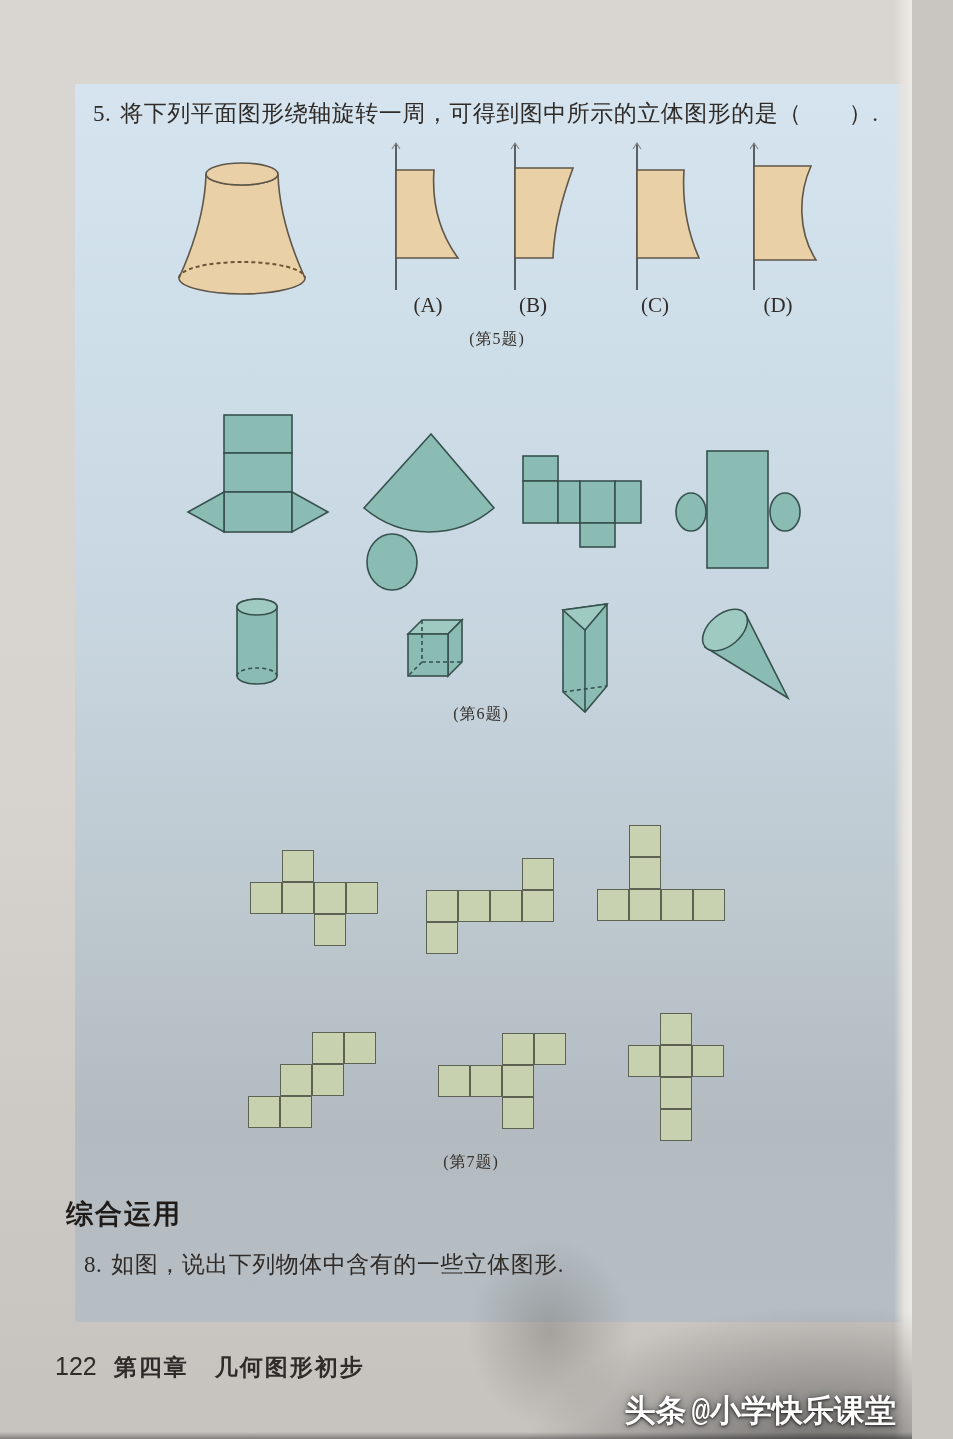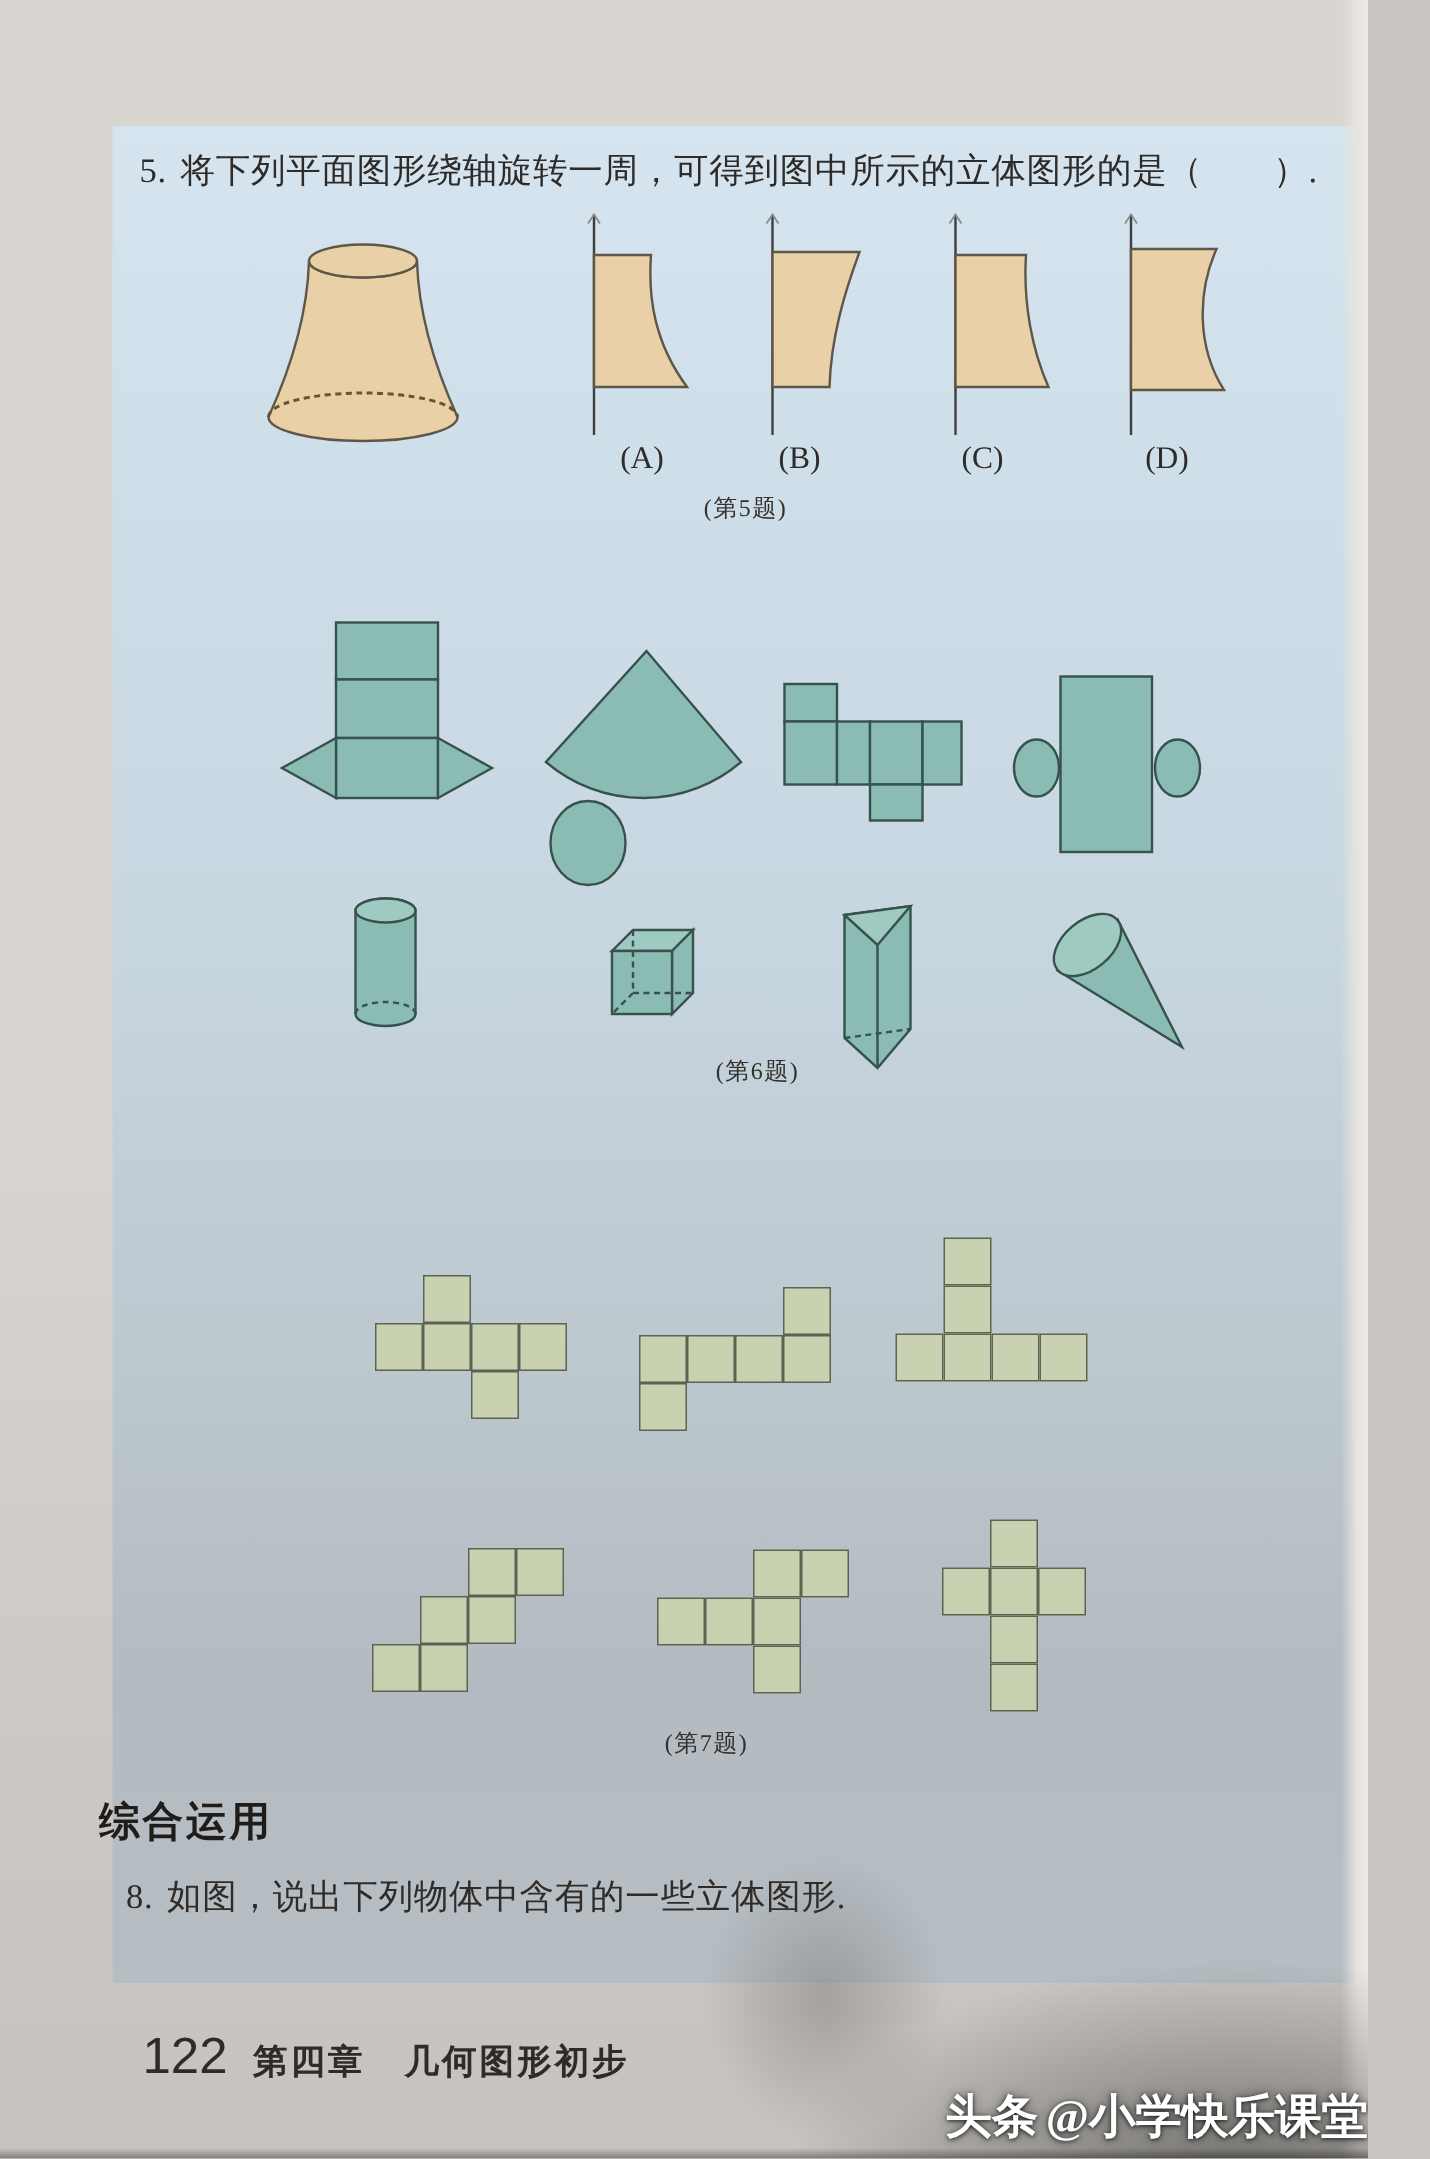--- a/index.html
+++ b/index.html
@@ -17,25 +17,25 @@
   .bottom-strip{position:absolute;left:0;bottom:0;width:100%;height:7px;pointer-events:none;
         background:linear-gradient(180deg,rgba(0,0,0,0),rgba(0,0,0,.35));}
   .qtext{position:absolute;font-size:23px;color:#2f2b28;letter-spacing:.5px;white-space:nowrap;}
   .qnum{margin-right:9px;}
   .fig{position:absolute;}
   .opt-label{position:absolute;width:60px;text-align:center;font-size:21px;color:#2f2b28;}
   .caption{position:absolute;width:130px;text-align:center;font-size:16px;color:#34302c;letter-spacing:1px;}
   .heading{position:absolute;font-family:"Liberation Sans","DejaVu Sans",sans-serif;
         font-weight:bold;font-size:27px;color:#1f1c1a;letter-spacing:2px;}
   .footer{position:absolute;left:55px;top:1352px;display:flex;align-items:baseline;color:#2e2b28;}
-  .footer .pagenum{font-family:"Liberation Sans","DejaVu Sans",sans-serif;font-size:34px;margin-right:17px;margin-left:40px;}
+  .footer .pagenum{font-family:"Liberation Sans","DejaVu Sans",sans-serif;font-size:25px;margin-right:17px;}
   .footer .chap{font-size:23px;font-weight:bold;margin-right:26px;letter-spacing:2px;}
   .footer .chap-title{font-size:23px;font-weight:bold;letter-spacing:2px;}
-  .watermark{position:absolute;top:1390px;right:0;white-space:nowrap;color:#ffffff;
-        font-family:Liberation Serif, serif;font-size:31px;font-weight:700;
+  .watermark{position:absolute;top:1390px;right:16px;white-space:nowrap;color:#ffffff;
+        font-family:Liberation Mono, monospace;font-size:31px;font-weight:700;
         text-shadow:0 1px 3px rgba(0,0,0,.75),0 0 7px rgba(0,0,0,.45);}
   .watermark .wm-prefix{font-weight:900;margin-right:5px;}
   .net-cell{position:absolute;box-sizing:border-box;background:rgba(201,210,174,.92);
         border:1.5px solid #5d6253;}
   svg .peach{fill:#e9d0a6;stroke:#5f564a;stroke-width:1.6;}
   svg .teal{fill:#8abcb3;stroke:#37514d;stroke-width:1.6;}
   svg .teal-light{fill:#9fcac2;stroke:#37514d;stroke-width:1.6;}
   svg .axis{stroke:#3e3e3e;stroke-width:1.6;fill:none;}
   svg .dash{stroke-dasharray:4 3;fill:none;}
 </style>
@@ -134,21 +134,21 @@
     <polygon class="teal-light" points="3,16 47,10 25,36"></polygon>
     <path class="axis" style="stroke:#37514d;" d="M25,36 L25,118"></path>
     <path class="axis dash" style="stroke:#37514d;" d="M3,98 L47,92"></path>
   </svg>
 
   <svg class="fig" style="left:698px;top:604px;" width="96" height="100" viewBox="0 0 96 100">
     <polygon class="teal" points="7,43 90,94 47,9"></polygon>
     <ellipse class="teal-light" cx="27" cy="26" rx="26" ry="16" transform="rotate(-40 27 26)"></ellipse>
   </svg>
 
-  <div class="caption" style="left:440px;top:704px;text-align:center;">(第6题)</div>
+  <div class="caption" style="left:416px;top:704px;text-align:center;">(第6题)</div>
 
 
   <div id="q7-nets-layer" style="position:absolute;left:0;top:0;width:953px;height:1439px;pointer-events:none;">
       <div class="net-cell" style="left: 282px; top: 850px; width: 32px; height: 32px;"></div>
       <div class="net-cell" style="left: 250px; top: 882px; width: 32px; height: 32px;"></div>
       <div class="net-cell" style="left: 282px; top: 882px; width: 32px; height: 32px;"></div>
       <div class="net-cell" style="left: 314px; top: 882px; width: 32px; height: 32px;"></div>
       <div class="net-cell" style="left: 346px; top: 882px; width: 32px; height: 32px;"></div>
       <div class="net-cell" style="left: 314px; top: 914px; width: 32px; height: 32px;"></div>
       <div class="net-cell" style="left: 522px; top: 858px; width: 32px; height: 32px;"></div>

